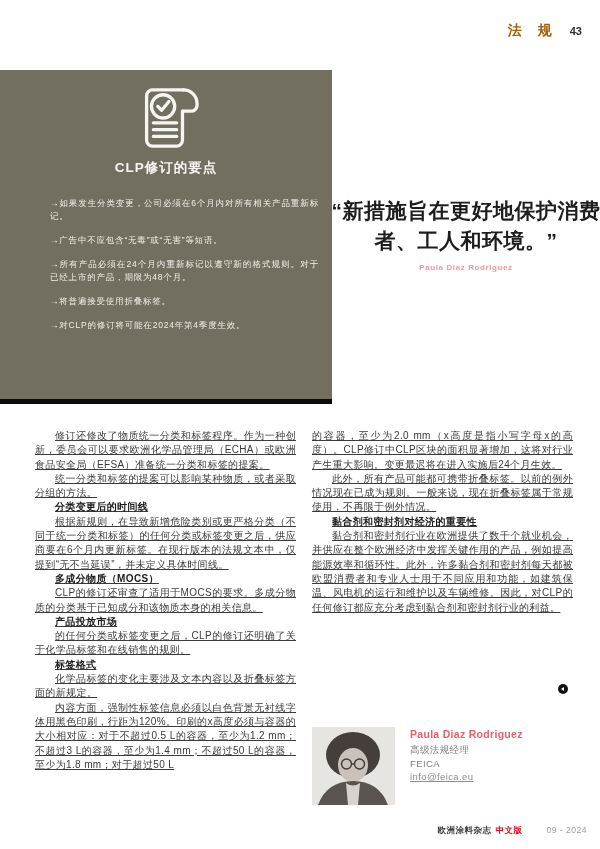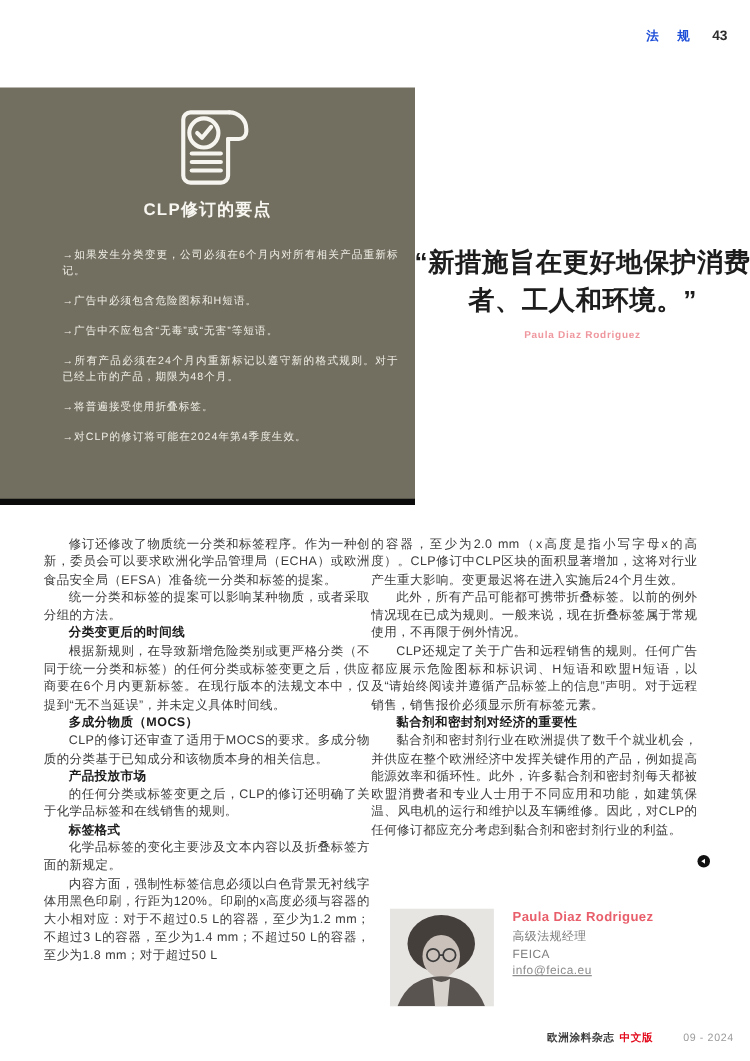--- a/index.html
+++ b/index.html
@@ -3,21 +3,21 @@
 <meta charset="utf-8">
 <style>
   html,body{margin:0;padding:0;background:#ffffff;}
   .page{
     position:relative;width:600px;height:849px;background:#ffffff;overflow:hidden;
     font-family:"Liberation Sans","DejaVu Sans",sans-serif;color:#3b3b3b;
   }
 
   
   .header{position:absolute;top:22px;right:18px;display:flex;align-items:baseline;gap:12px;}
-  .section-label{color:#1d4ed8;font-weight:bold;font-size:10px;letter-spacing:6px;}
+  .section-label{color:#a16207;font-weight:bold;font-size:14px;letter-spacing:6px;}
   .page-number{color:#2e2e2e;font-size:11px;font-weight:bold;}
 
   
   .infobox{
     position:absolute;left:0;top:70px;width:332px;height:334px;background:#726f61;
     border-bottom:5px solid #0b0b0b;box-sizing:border-box;padding:15px 13px 0 13px;
   }
   .infobox-icon{display:flex;justify-content:center;margin-top:1px;}
   .infobox-title{
     text-align:center;color:#f8f6f0;font-weight:bold;font-size:13.5px;letter-spacing:1px;margin-top:9px;
@@ -32,21 +32,21 @@
   
   .quote{position:absolute;left:312px;top:196px;width:276px;text-align:center;margin-left:16px;}
   .quote-text{
     color:#1d1d1d;font-weight:bold;font-size:21px;line-height:1.42;letter-spacing:0.5px;
   }
   .quote-attribution{
     margin-top:7px;color:#ef979e;font-size:8px;font-weight:bold;letter-spacing:0.6px;
   }
 
   
-  .article{position:absolute;left:35px;top:429px;width:540px;display:flex;gap:1px;}
+  .article{position:absolute;left:35px;top:429px;width:540px;display:flex;gap:16px;text-decoration:underline;}
   .column{width:261px;}
   .column .paragraph,.column .heading{
     margin:0;font-size:10px;line-height:14.3px;letter-spacing:0.35px;text-align:justify;
     text-indent:20px;color:#3b3b3b;
   }
   .column .heading{font-weight:bold;color:#1c1c1c;}
   .column .no-indent{text-indent:0;}
 
   
   .end-marker{
@@ -93,21 +93,20 @@
           <path d="M27 38 H51"></path>
           <path d="M27 45 H51"></path>
           <path d="M27 52 H51"></path>
         </g>
       </svg>
     </div>
     <div class="infobox-title">CLP修订的要点</div>
     <ul class="infobox-bullets">
 
     <li>→如果发生分类变更，公司必须在6个月内对所有相关产品重新标记。</li>
-        <li>→广告中必须包含危险图标和H短语。</li>
         <li>→广告中不应包含“无毒”或“无害”等短语。</li>
         <li>→所有产品必须在24个月内重新标记以遵守新的格式规则。对于已经上市的产品，期限为48个月。</li>
         <li>→将普遍接受使用折叠标签。</li>
         <li>→对CLP的修订将可能在2024年第4季度生效。</li>
       </ul>
   </div>
 
   <div class="quote">
     <div class="quote-text">“新措施旨在更好地保护消费者、工人和环境。”</div>
     <div class="quote-attribution">Paula Diaz Rodriguez</div>
@@ -125,21 +124,20 @@
         <p class="block heading">产品投放市场</p>
         <p class="block paragraph">的任何分类或标签变更之后，CLP的修订还明确了关于化学品标签和在线销售的规则。</p>
         <p class="block heading">标签格式</p>
         <p class="block paragraph">化学品标签的变化主要涉及文本内容以及折叠标签方面的新规定。</p>
         <p class="block paragraph">内容方面，强制性标签信息必须以白色背景无衬线字体用黑色印刷，行距为120%。印刷的x高度必须与容器的大小相对应：对于不超过0.5 L的容器，至少为1.2 mm；不超过3 L的容器，至少为1.4 mm；不超过50 L的容器，至少为1.8 mm；对于超过50 L</p>
       </div>
     <div class="column">
 
     <p class="block paragraph no-indent">的容器，至少为2.0 mm（x高度是指小写字母x的高度）。CLP修订中CLP区块的面积显著增加，这将对行业产生重大影响。变更最迟将在进入实施后24个月生效。</p>
         <p class="block paragraph">此外，所有产品可能都可携带折叠标签。以前的例外情况现在已成为规则。一般来说，现在折叠标签属于常规使用，不再限于例外情况。</p>
-        <p class="block paragraph">CLP还规定了关于广告和远程销售的规则。任何广告都应展示危险图标和标识词、H短语和欧盟H短语，以及“请始终阅读并遵循产品标签上的信息”声明。对于远程销售，销售报价必须显示所有标签元素。</p>
         <p class="block heading">黏合剂和密封剂对经济的重要性</p>
         <p class="block paragraph">黏合剂和密封剂行业在欧洲提供了数千个就业机会，并供应在整个欧洲经济中发挥关键作用的产品，例如提高能源效率和循环性。此外，许多黏合剂和密封剂每天都被欧盟消费者和专业人士用于不同应用和功能，如建筑保温、风电机的运行和维护以及车辆维修。因此，对CLP的任何修订都应充分考虑到黏合剂和密封剂行业的利益。</p>
       </div>
   </div>
 
   <div class="end-marker"></div>
 
   <div class="author">
     <div class="author-photo">
       <svg width="83" height="78" viewBox="0 0 83 78" aria-hidden="true">

